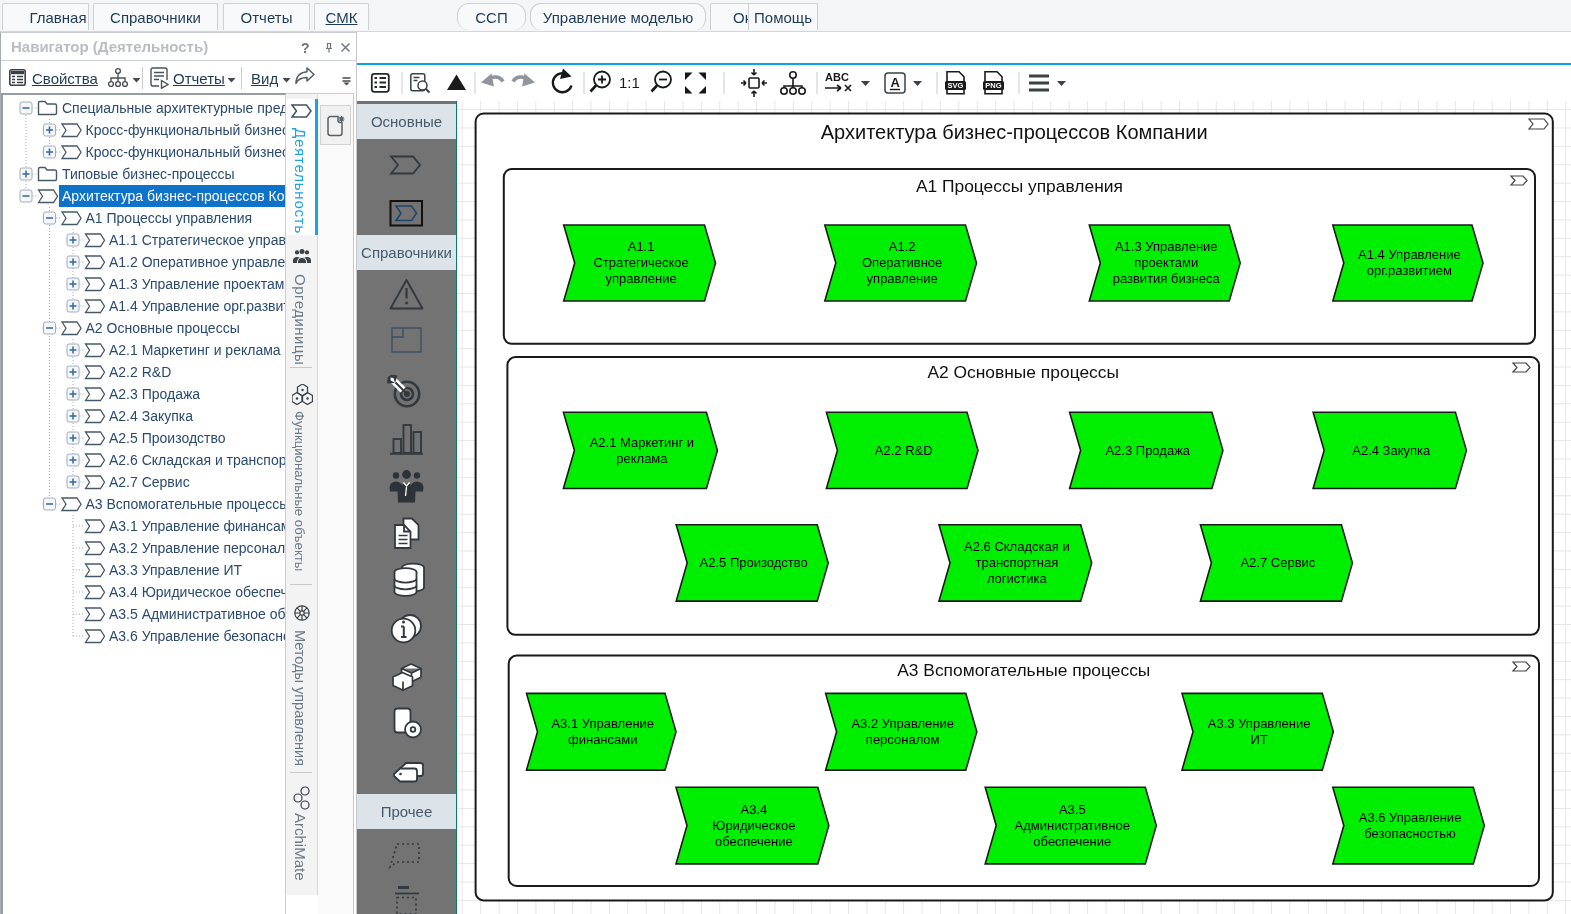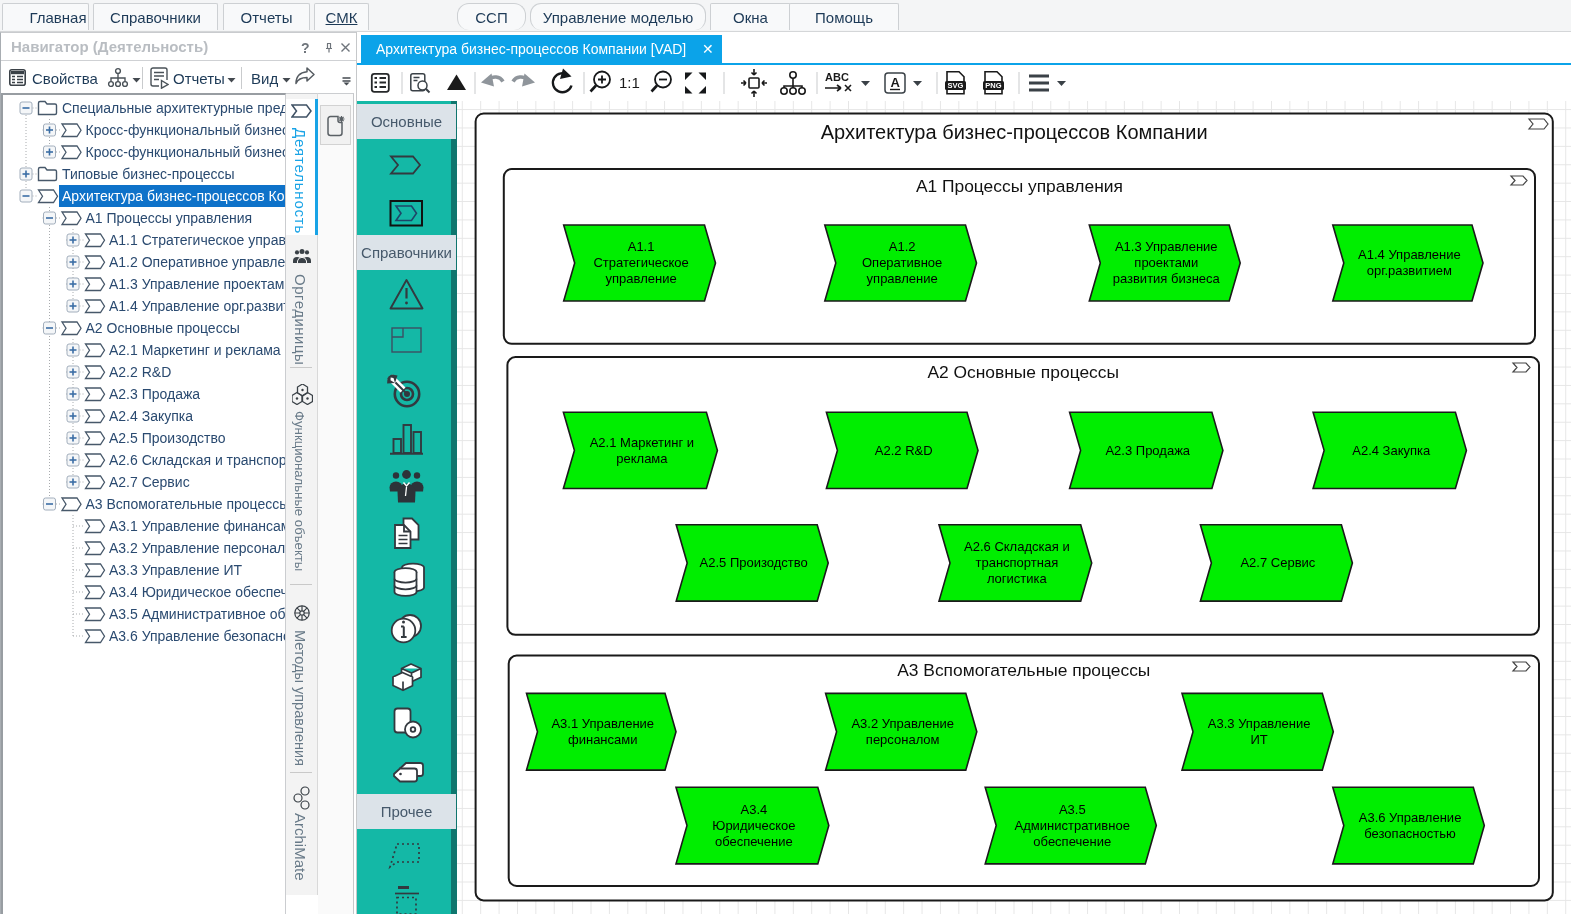--- a/index.html
+++ b/index.html
@@ -3,48 +3,48 @@
 
 html,body{margin:0;padding:0;}
 body{width:1571px;height:914px;font-family:"Liberation Sans",sans-serif;overflow:hidden;position:relative;background:#fff;}
 .a{position:absolute;}
 .menubar{left:0;top:0;width:1571px;height:31px;background:#f4f5f6;border-bottom:1px solid #d4d6d8;}
 .mtab{position:absolute;top:3px;height:27px;background:#f8f9fa;border:1px solid #cdd0d3;border-bottom:none;border-radius:2px 2px 0 0;color:#1d3a57;font-size:15px;text-align:center;line-height:27px;box-sizing:border-box;}
 .nav{left:0;top:32px;width:356px;height:882px;background:#fff;border-left:1px solid #a8adb2;border-top:1px solid #c9cbce;box-sizing:border-box;padding-left:24px;}
 .navhdr{left:10px;top:5px;font-size:15px;font-weight:bold;color:#b9bdc2;}
 .hdrico{position:absolute;top:7px;color:#6e747b;font-size:14px;}
 .navtb{left:0;top:27px;width:355px;height:33px;background:#fff;border-top:1px solid #cfd1d4;box-sizing:border-box;}
-.navtb .lbl{color:#1d3a57;font-size:15px;}
+.navtb .lbl{color:#1d3a57;font-size:15px;text-decoration:underline;}
 .treewrap{left:0;top:60px;width:285px;height:822px;background:#fff;border-top:2px solid #989da2;border-left:2px solid #989da2;border-right:1px solid #cbcdd0;box-sizing:border-box;overflow:hidden;}
 .tstrip{left:285px;top:60px;width:32px;height:802px;background:#f3f3f3;border-top:1px solid #cbcdd0;border-right:1px solid #d9d9d9;box-sizing:border-box;}
 .gapcol{left:317px;top:60px;width:36px;height:822px;background:#fafafa;border-top:1px solid #cbcdd0;border-right:1px solid #c6c8ca;box-sizing:border-box;}
 .newbtn{left:2px;top:11px;width:31px;height:40px;background:#f1f1f1;border:1px solid #d2d2d2;box-sizing:border-box;}
 .vtxt{writing-mode:vertical-rl;white-space:nowrap;font-size:15px;}
 .docarea{left:356px;top:32px;width:1215px;height:882px;background:#fff;border-left:1px solid #c6c8ca;box-sizing:border-box;}
 .dtab{left:4px;top:3px;width:361px;height:28px;background:#0ba3e9;color:#fff;font-size:14px;line-height:28px;}
 .blueline{left:0;top:31px;width:1215px;height:2px;background:#0ba3e9;}
-.palette{left:0;top:69px;width:100px;height:813px;background:#14b8a6;border-right:6px solid #0f766e;box-sizing:border-box;}
+.palette{left:0;top:69px;width:100px;height:813px;background:#737373;border-right:1px solid #0f766e;box-sizing:border-box;}
 .pband{left:0;width:99px;height:35px;background:#dce3e9;color:#46596b;font-size:15px;text-align:center;line-height:35px;}
 .canvas{left:100px;top:69px;width:1115px;height:813px;background:
  linear-gradient(to right,#e6e6e6 1px,transparent 1px),
  linear-gradient(to bottom,#e6e6e6 1px,transparent 1px),#fff;
  background-size:18.4px 18.4px;background-position:4.8px 8.1px;}
 .sep{position:absolute;top:6px;width:1px;height:22px;background:#c9cbcd;}
 
 </style></head><body>
 <div class="a menubar">
 <div class="mtab" style="left:2px;width:87px;padding-left:25px;">Главная</div>
 <div class="mtab" style="left:93px;width:125px;">Справочники</div>
 <div class="mtab" style="left:223px;width:87px;">Отчеты</div>
 <div class="mtab" style="left:314px;width:55px;text-decoration:underline;">СМК</div>
 <div class="mtab" style="left:373px;width:80px;margin-top:32px;">Риски</div>
 <div class="mtab" style="left:457px;width:69px;border-radius:12px;">ССП</div>
 <div class="mtab" style="left:530px;width:176px;border-radius:11px;">Управление моделью</div>
 <div class="mtab" style="left:710px;width:81px;">Окна</div>
-<div class="mtab" style="left:789px;width:110px;">Помощь</div>
+<div class="mtab" style="left:748px;width:70px;">Помощь</div>
 </div>
 <div class="a nav">
 <div class="a navhdr">Навигатор (Деятельность)</div>
 <div class="hdrico" style="left:300px;font-weight:bold;">?</div>
 <svg class="a" style="left:322px;top:9px;" width="12" height="12" viewBox="0 0 12 12">
       <g stroke="#6e747b" stroke-width="1.2" fill="none">
         <path d="M4 1.5 L8 1.5 M4.5 1.5 L4.5 6 M7.5 1.5 L7.5 6 M3 6.5 L9 6.5 M6 6.5 L6 10.5"></path>
       </g>
     </svg>
 <svg class="a" style="left:339px;top:9px;" width="11" height="11" viewBox="0 0 11 11">
@@ -310,21 +310,20 @@
         <svg class="a" style="left:6px;top:9px;" width="19" height="22" viewBox="0 0 19 22">
           <path d="M1 4 a2.5 2.5 0 0 1 2.5-2.5 h7.5 v4 a2 2 0 0 0 2 2 h2 V18 a2.5 2.5 0 0 1 -2.5 2.5 h-9 A2.5 2.5 0 0 1 1 18 Z" fill="none" stroke="#5a6065" stroke-width="1.5"></path>
           <g stroke="#5a6065" stroke-width="1.2">
             <path d="M14.5 1 v6 M11.5 4 h6 M12.4 1.9 l4.2 4.2 M16.6 1.9 l-4.2 4.2"></path>
           </g>
         </svg>
       </div>
 </div>
 </div>
 <div class="a docarea">
-<div class="a dtab"><span style="margin-left:15px;">Архитектура бизнес-процессов Компании [VAD]</span><span style="position:absolute;left:341px;top:0;font-size:14px;">✕</span></div>
 <div class="a blueline"></div>
 <svg class="a" style="left:0;top:33px;" width="720" height="36" viewBox="0 0 720 36" font-family="Liberation Sans, sans-serif">
 <g transform="translate(14,8)">
         <rect x="0.8" y="0.8" width="17" height="18" rx="2.5" fill="none" stroke="#26282a" stroke-width="1.8"></rect>
         <g stroke="#26282a" stroke-width="2">
           <path d="M3.5 5 h2.5 M8.5 5 h6.5 M3.5 9.5 h2.5 M8.5 9.5 h6.5 M3.5 14 h2.5 M8.5 14 h6.5"></path>
         </g>
       </g>
 <path d="M45 7 V29" stroke="#c9cbcd" stroke-width="1"></path>
 <g transform="translate(53,8)" fill="none" stroke="#3a4147" stroke-width="1.5">

